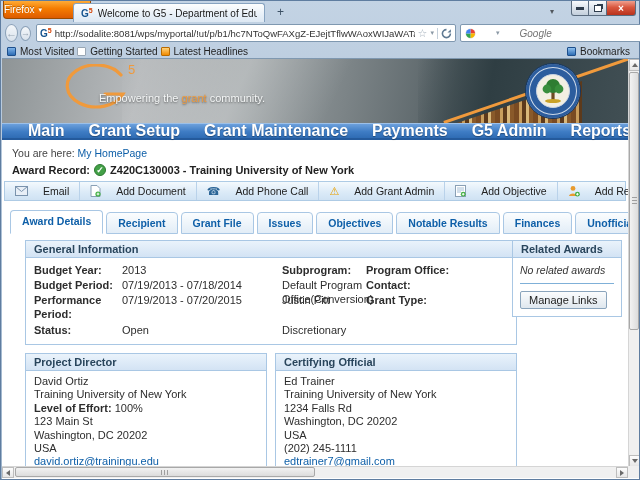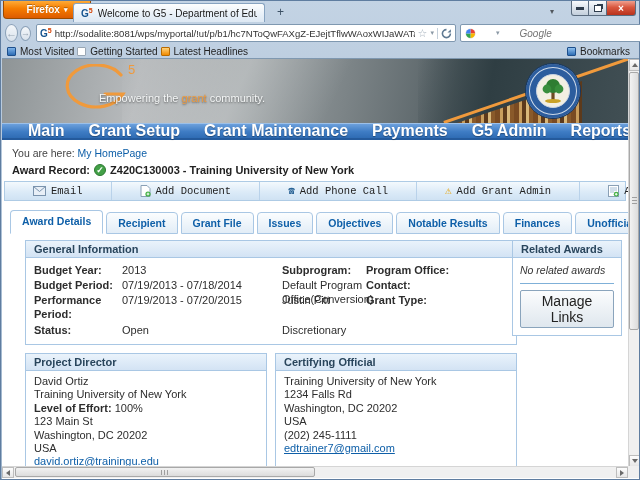--- a/index.html
+++ b/index.html
@@ -8,21 +8,21 @@
 
   #window { position:relative; width:640px; height:480px;
     background:linear-gradient(#c3d3e4,#a8bdd3 60%,#9fb5cc);
     border:1px solid #5f7da0; }
 
   
   .titlebar { position:relative; height:21px; }
   .ff-btn { position:absolute; left:2px; top:0; width:88px; height:18px;
     background:linear-gradient(#ffab36,#f57c00 45%,#dd5b00);
     border:1px solid #9a4a00; border-top:none; border-radius:0 0 4px 4px;
-    color:#fff; font-size:10px; font-weight:bold; display:flex; align-items:center; justify-content:center; gap:4px;
+    color:#fff; font-size:10px; font-weight:normal; display:flex; align-items:center; gap:4px;
     text-shadow:0 -1px 0 rgba(0,0,0,.3); }
   .ff-caret { font-size:7px; }
   .tab { position:absolute; left:72px; top:2px; width:192px; height:19px;
     background:linear-gradient(#fdfefe,#e8f0f8 60%,#dde8f3);
     border:1px solid #87a3c0; border-bottom:none; border-radius:3px 3px 0 0;
     display:flex; align-items:center; gap:5px; padding:0 7px; overflow:hidden; }
   .favicon { font-size:10px; font-weight:bold; color:#16548f; line-height:1; white-space:nowrap; }
   .favicon sup { color:#d43f00; font-size:7px; }
   .tab-title { font-size:10px; color:#1a1a1a; white-space:nowrap; overflow:hidden; }
   .newtab { position:absolute; left:268px; top:5px; width:23px; height:15px;
@@ -104,22 +104,22 @@
   .page { padding:5px 0 0 0; }
   .breadcrumb { font-size:10.5px; color:#444; padding:2px 10px; }
   .breadcrumb a { color:#0e5fa8; text-decoration:none; }
   .awardline { font-size:11px; font-weight:bold; color:#222; padding:3px 10px 4px; display:flex; align-items:center; gap:4px; }
   .check { display:inline-flex; width:12px; height:12px; border-radius:50%; background:#43a047;
     color:#fff; font-size:9px; align-items:center; justify-content:center; border:1px solid #2c7a31; }
 
   
   .actionbar { margin:1px 2px 0; height:20px; border:1px solid #aecbe5;
     background:linear-gradient(#f4f9fd,#dcebf8 55%,#cfe2f3); display:flex; align-items:stretch; }
-  .abtn { display:flex; align-items:center; gap:5px; padding:0 28px; border-right:1px solid #b9d2ea;
-    font-size:10.5px; color:#222; white-space:nowrap;font-family:Liberation Mono, monospace; }
+  .abtn { display:flex; align-items:center; gap:15px; padding:0 10px; border-right:1px solid #b9d2ea;
+    font-size:10.5px; color:#222; white-space:nowrap; }
   .gicon { font-size:11px; line-height:1; }
   .ph { color:#2a6496; }
   .warn { color:#e8a000; }
 
   
   .tabstrip { display:flex; align-items:flex-end; padding:8px 0 0 8px; height:33px; }
   .ptab { font-size:10.5px; font-weight:bold; color:#0e5fa8; padding:4px 11px;
     border:1px solid #a9c7e4; border-bottom:1px solid #a9c7e4; border-radius:4px 4px 0 0;
     background:linear-gradient(#fbfdfe,#e2edf7); margin-right:3px; white-space:nowrap; }
   .ptab.active { background:#fff; border-bottom:1px solid #fff; padding-bottom:6px; }
@@ -141,21 +141,21 @@
 
   .tworow { display:flex; gap:8px; margin-top:8px; width:492px; }
   .card { flex:1; }
   .card-b { padding:4px 8px 6px; font-size:11px; line-height:13.4px; color:#2d2d2d; }
   .card-b a { color:#0e5fa8; }
 
   .related { position:absolute; left:510px; top:6px; width:110px; }
   .rel-b { padding:6px 7px 7px; }
   .rel-empty { font-size:10.5px; font-style:italic; color:#333; }
   .rel-hr { border:none; border-top:1px solid #7fb0d8; margin:7px 0 6px; }
-  .managelinks { font-size:14px; color:#222; padding:2px 8px; border:1px solid #8aa4bc; border-radius:2px;
+  .managelinks { font-size:11px; color:#222; padding:2px 8px; border:1px solid #8aa4bc; border-radius:2px;
     background:linear-gradient(#fbfcfd,#dfe7ee); font-family:"Liberation Sans",sans-serif; }
 
   
   .vscroll { position:absolute; right:0; top:0; width:11px; height:408px; background:#f0f0f0; border-left:1px solid #d5d5d5; }
   .sbtn { position:absolute; left:0; width:11px; height:12px; background:linear-gradient(#fdfdfd,#e6e6e6); border:1px solid #bdbdbd; display:flex; align-items:center; justify-content:center; }
   .tri-up { width:0; height:0; border-left:3px solid transparent; border-right:3px solid transparent; border-bottom:4px solid #6a6a6a; }
   .tri-dn { width:0; height:0; border-left:3px solid transparent; border-right:3px solid transparent; border-top:4px solid #6a6a6a; }
   .tri-lf { width:0; height:0; border-top:3px solid transparent; border-bottom:3px solid transparent; border-right:4px solid #6a6a6a; }
   .tri-rt { width:0; height:0; border-top:3px solid transparent; border-bottom:3px solid transparent; border-left:4px solid #6a6a6a; }
   .vthumb { position:absolute; left:0; top:13px; width:10px; height:258px; border:1px solid #a8a8a8; border-radius:2px;
@@ -403,20 +403,21 @@
                 <div><span class="flabel">Level of Effort:</span><span> 100%</span></div>
                 <div>123 Main St</div>
                 <div>Washington, DC 20202</div>
                 <div>USA</div>
                 <div><a href="#">david.ortiz@trainingu.edu</a></div>
               </div>
             </div>
             <div class="panel card">
               <div class="panel-h">Certifying Official</div>
               <div class="card-b">
+                <div>Ed Trainer</div>
                 <div>Training University of New York</div>
                 <div>1234 Falls Rd</div>
                 <div>Washington, DC 20202</div>
                 <div>USA</div>
                 <div>(202) 245-1111</div>
                 <div><a href="#">edtrainer7@gmail.com</a></div>
               </div>
             </div>
           </div>
 

